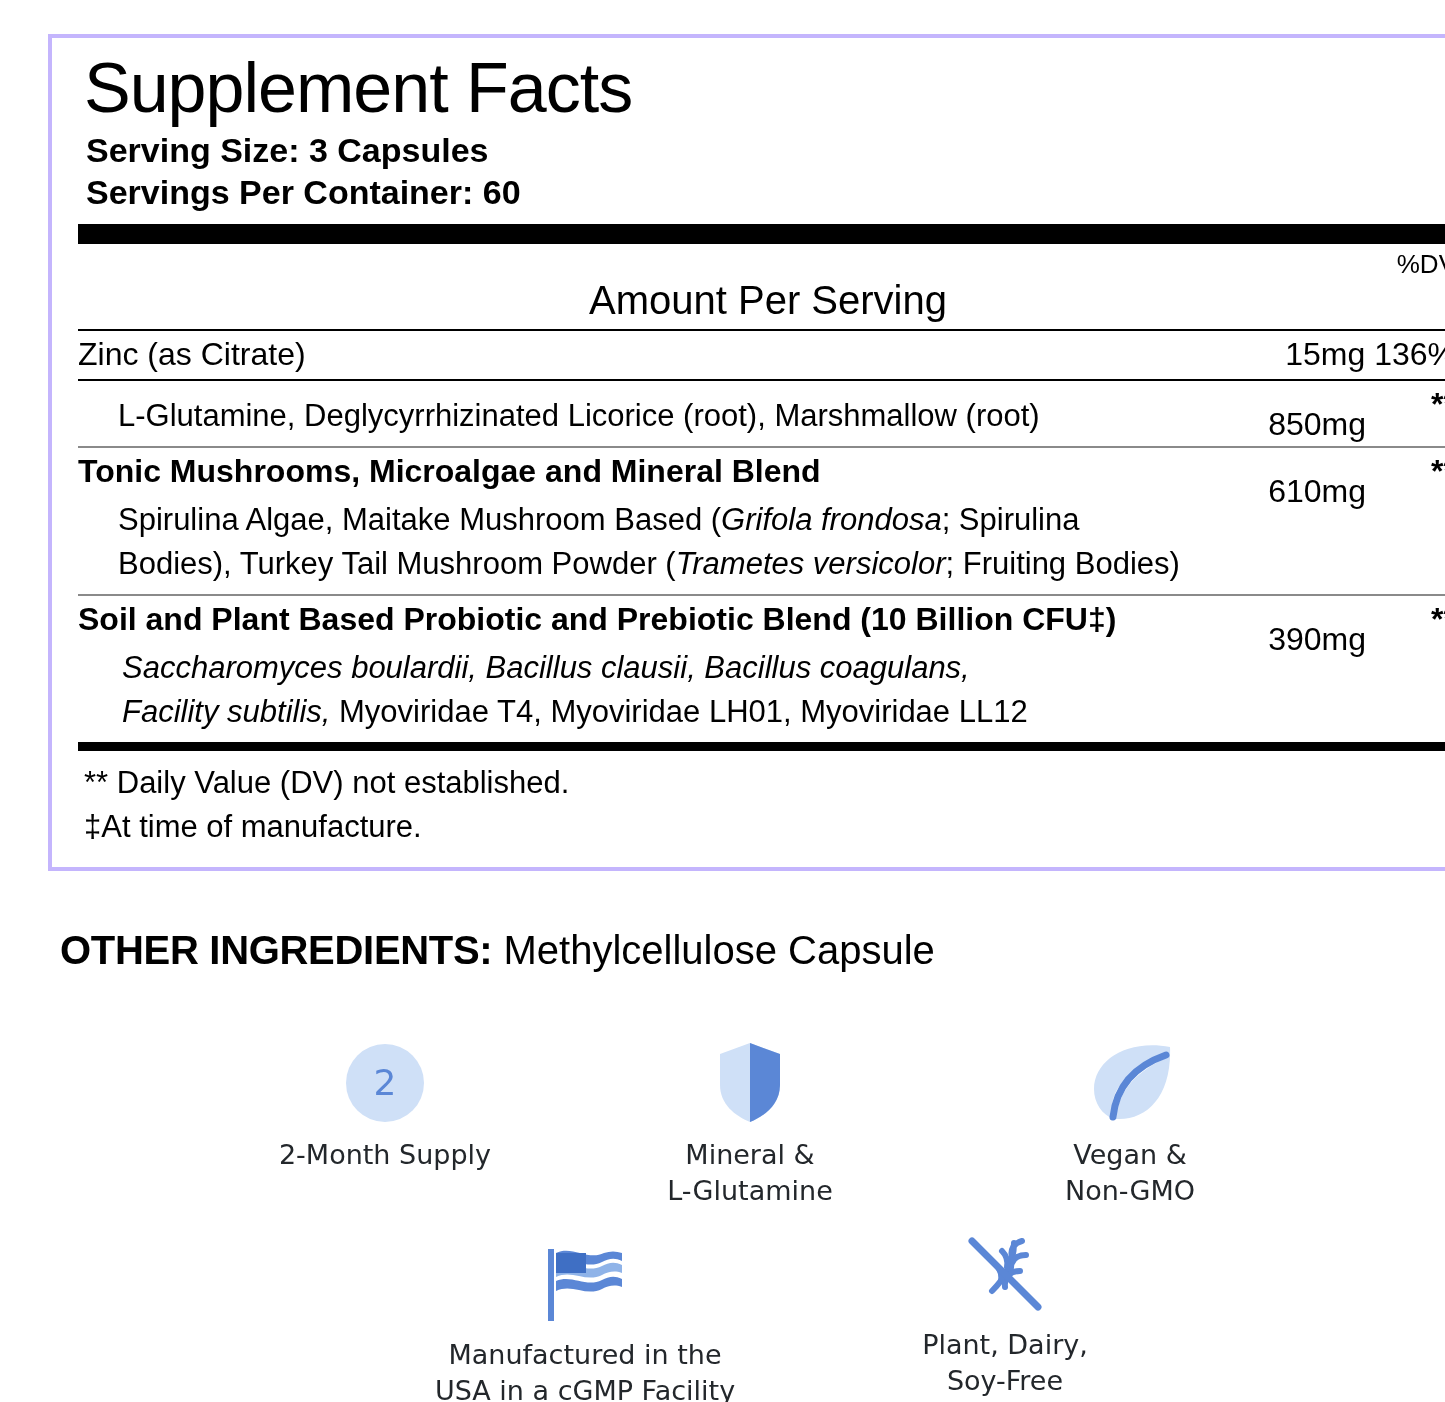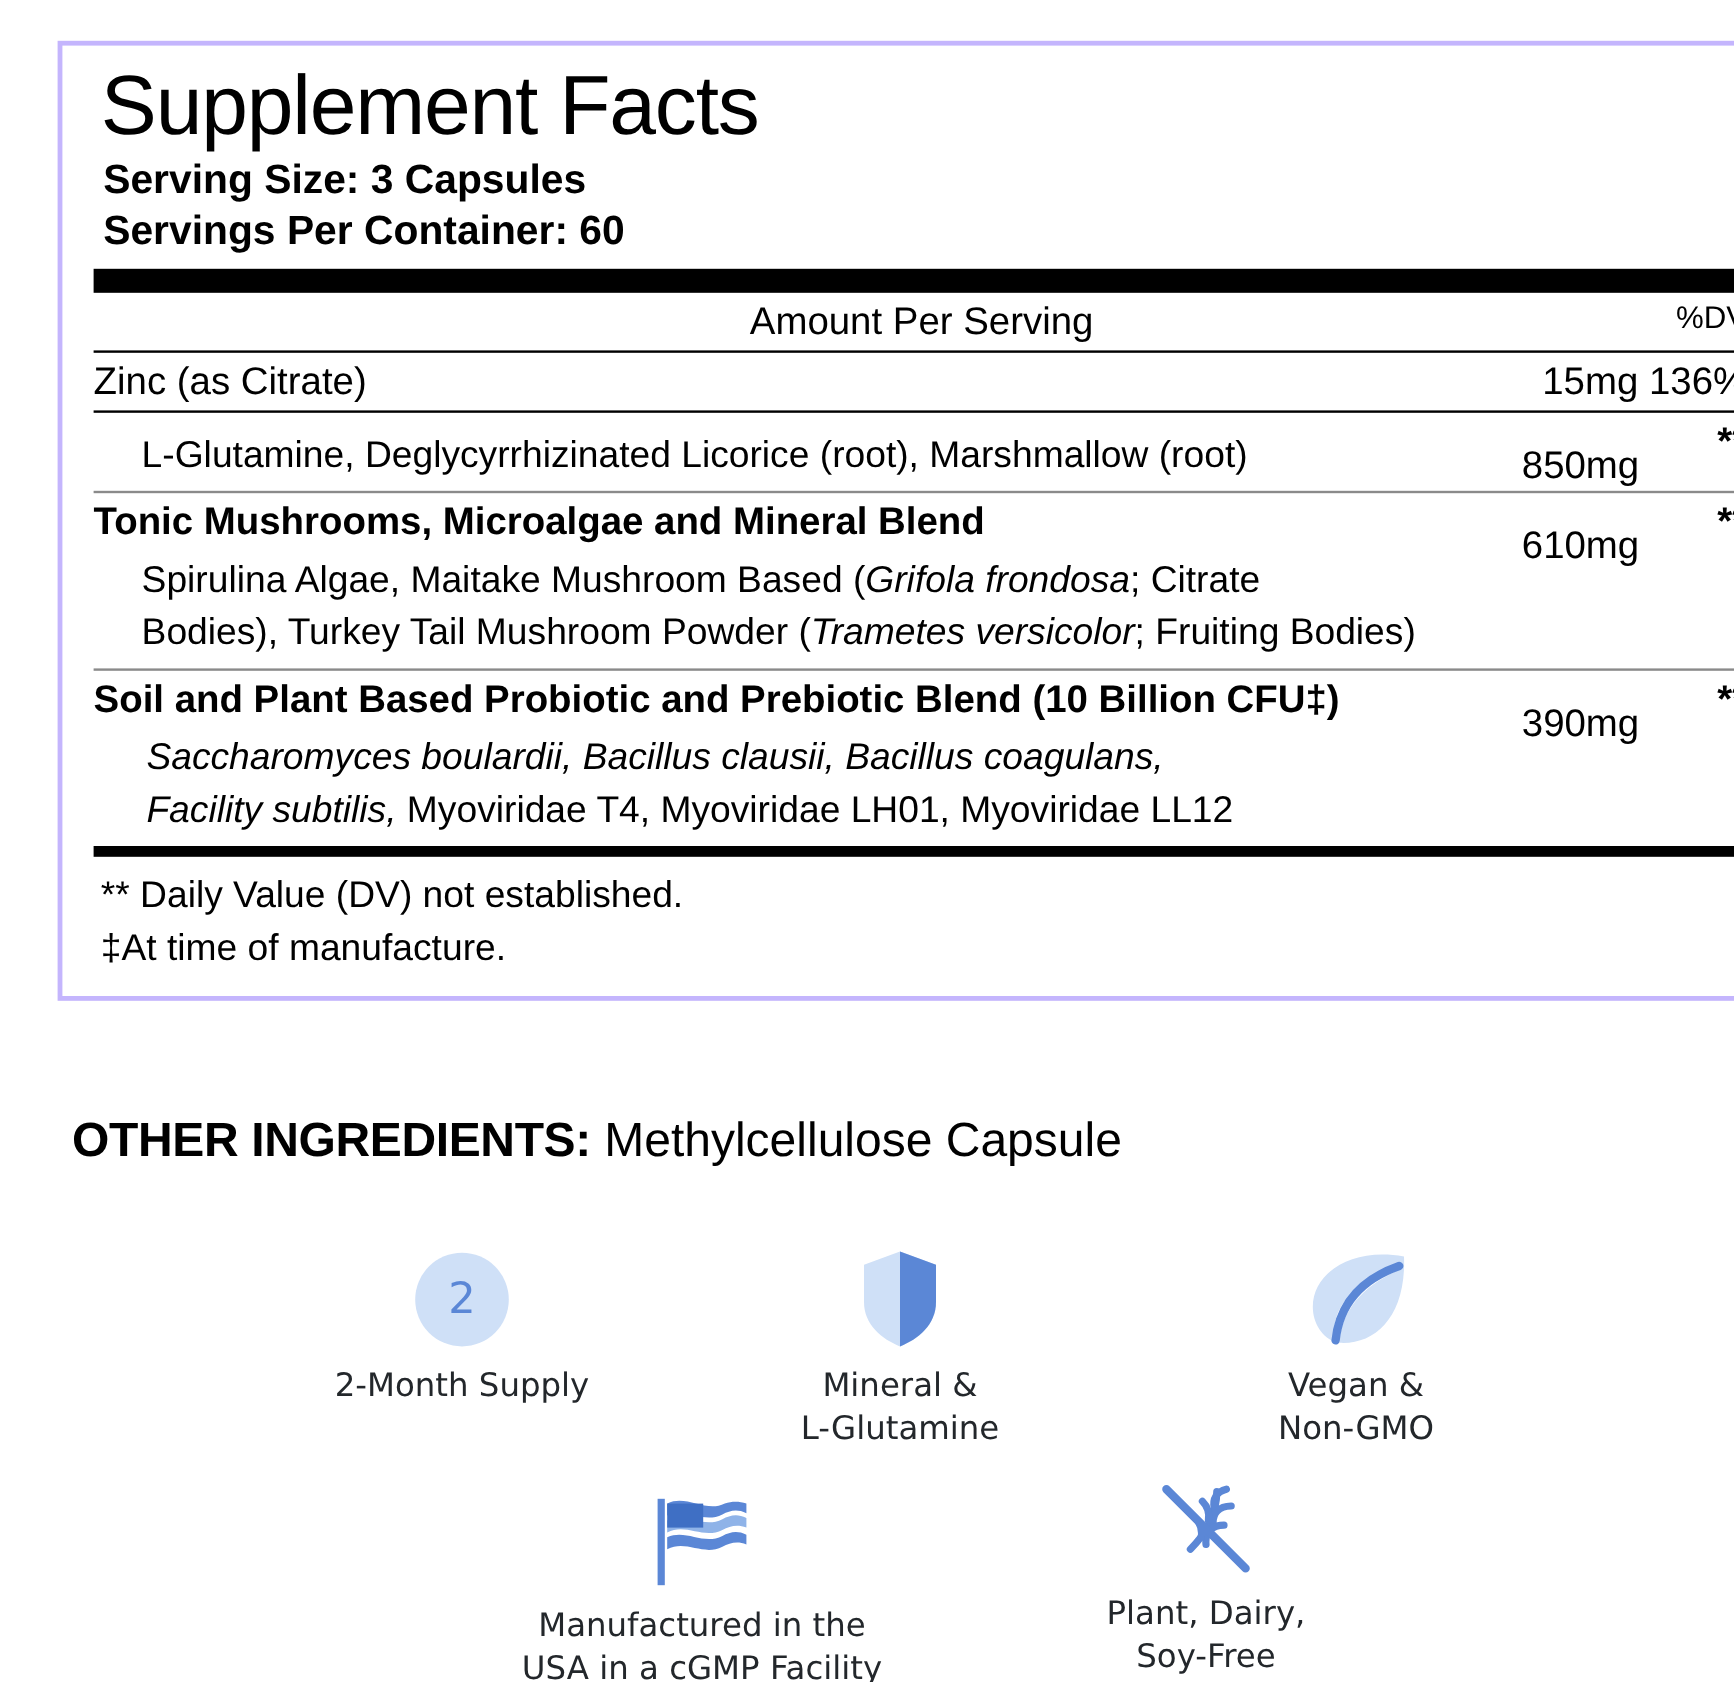--- a/index.html
+++ b/index.html
@@ -66,21 +66,22 @@
 
   .aps-row {
     display: flex;
     justify-content: center;
     align-items: baseline;
     position: relative;
     font-size: 32px;
     padding: 5px 0 6px 0;
   }
   .aps-row .aps-label {
-    font-size: 32px;
+    font-size: 40px;
+    margin-top: 29px;
   }
   .aps-row .dv-label {
     position: absolute;
     right: 2px;
     font-size: 26px;
   }
 
   .nutrient-row {
     position: relative;
     padding: 5px 0 6px 0;
@@ -216,21 +217,21 @@
   <div class="sub-list">L-Glutamine, Deglycyrrhizinated Licorice (root), Marshmallow (root)</div>
 
   <div class="rule-hair"></div>
 
   <div class="nutrient-row">
     <span class="name bold">Tonic Mushrooms, Microalgae and Mineral Blend</span>
     <span class="amt">610mg</span>
     <span class="dv">**</span>
   </div>
   <div class="sub-list">
-    <span>Spirulina Algae, Maitake Mushroom Based (</span><i>Grifola frondosa</i><span>; Citrate</span><br>
+    <span>Spirulina Algae, Maitake Mushroom Based (</span><i>Grifola frondosa</i><span>; Spirulina</span><br>
     <span>Bodies), Turkey Tail Mushroom Powder (</span><i>Trametes versicolor</i><span>; Fruiting Bodies)</span>
   </div>
 
   <div class="rule-hair"></div>
 
   <div class="nutrient-row">
     <span class="name bold">Soil and Plant Based Probiotic and Prebiotic Blend (10 Billion CFU‡)</span>
     <span class="amt">390mg</span>
     <span class="dv">**</span>
   </div>

